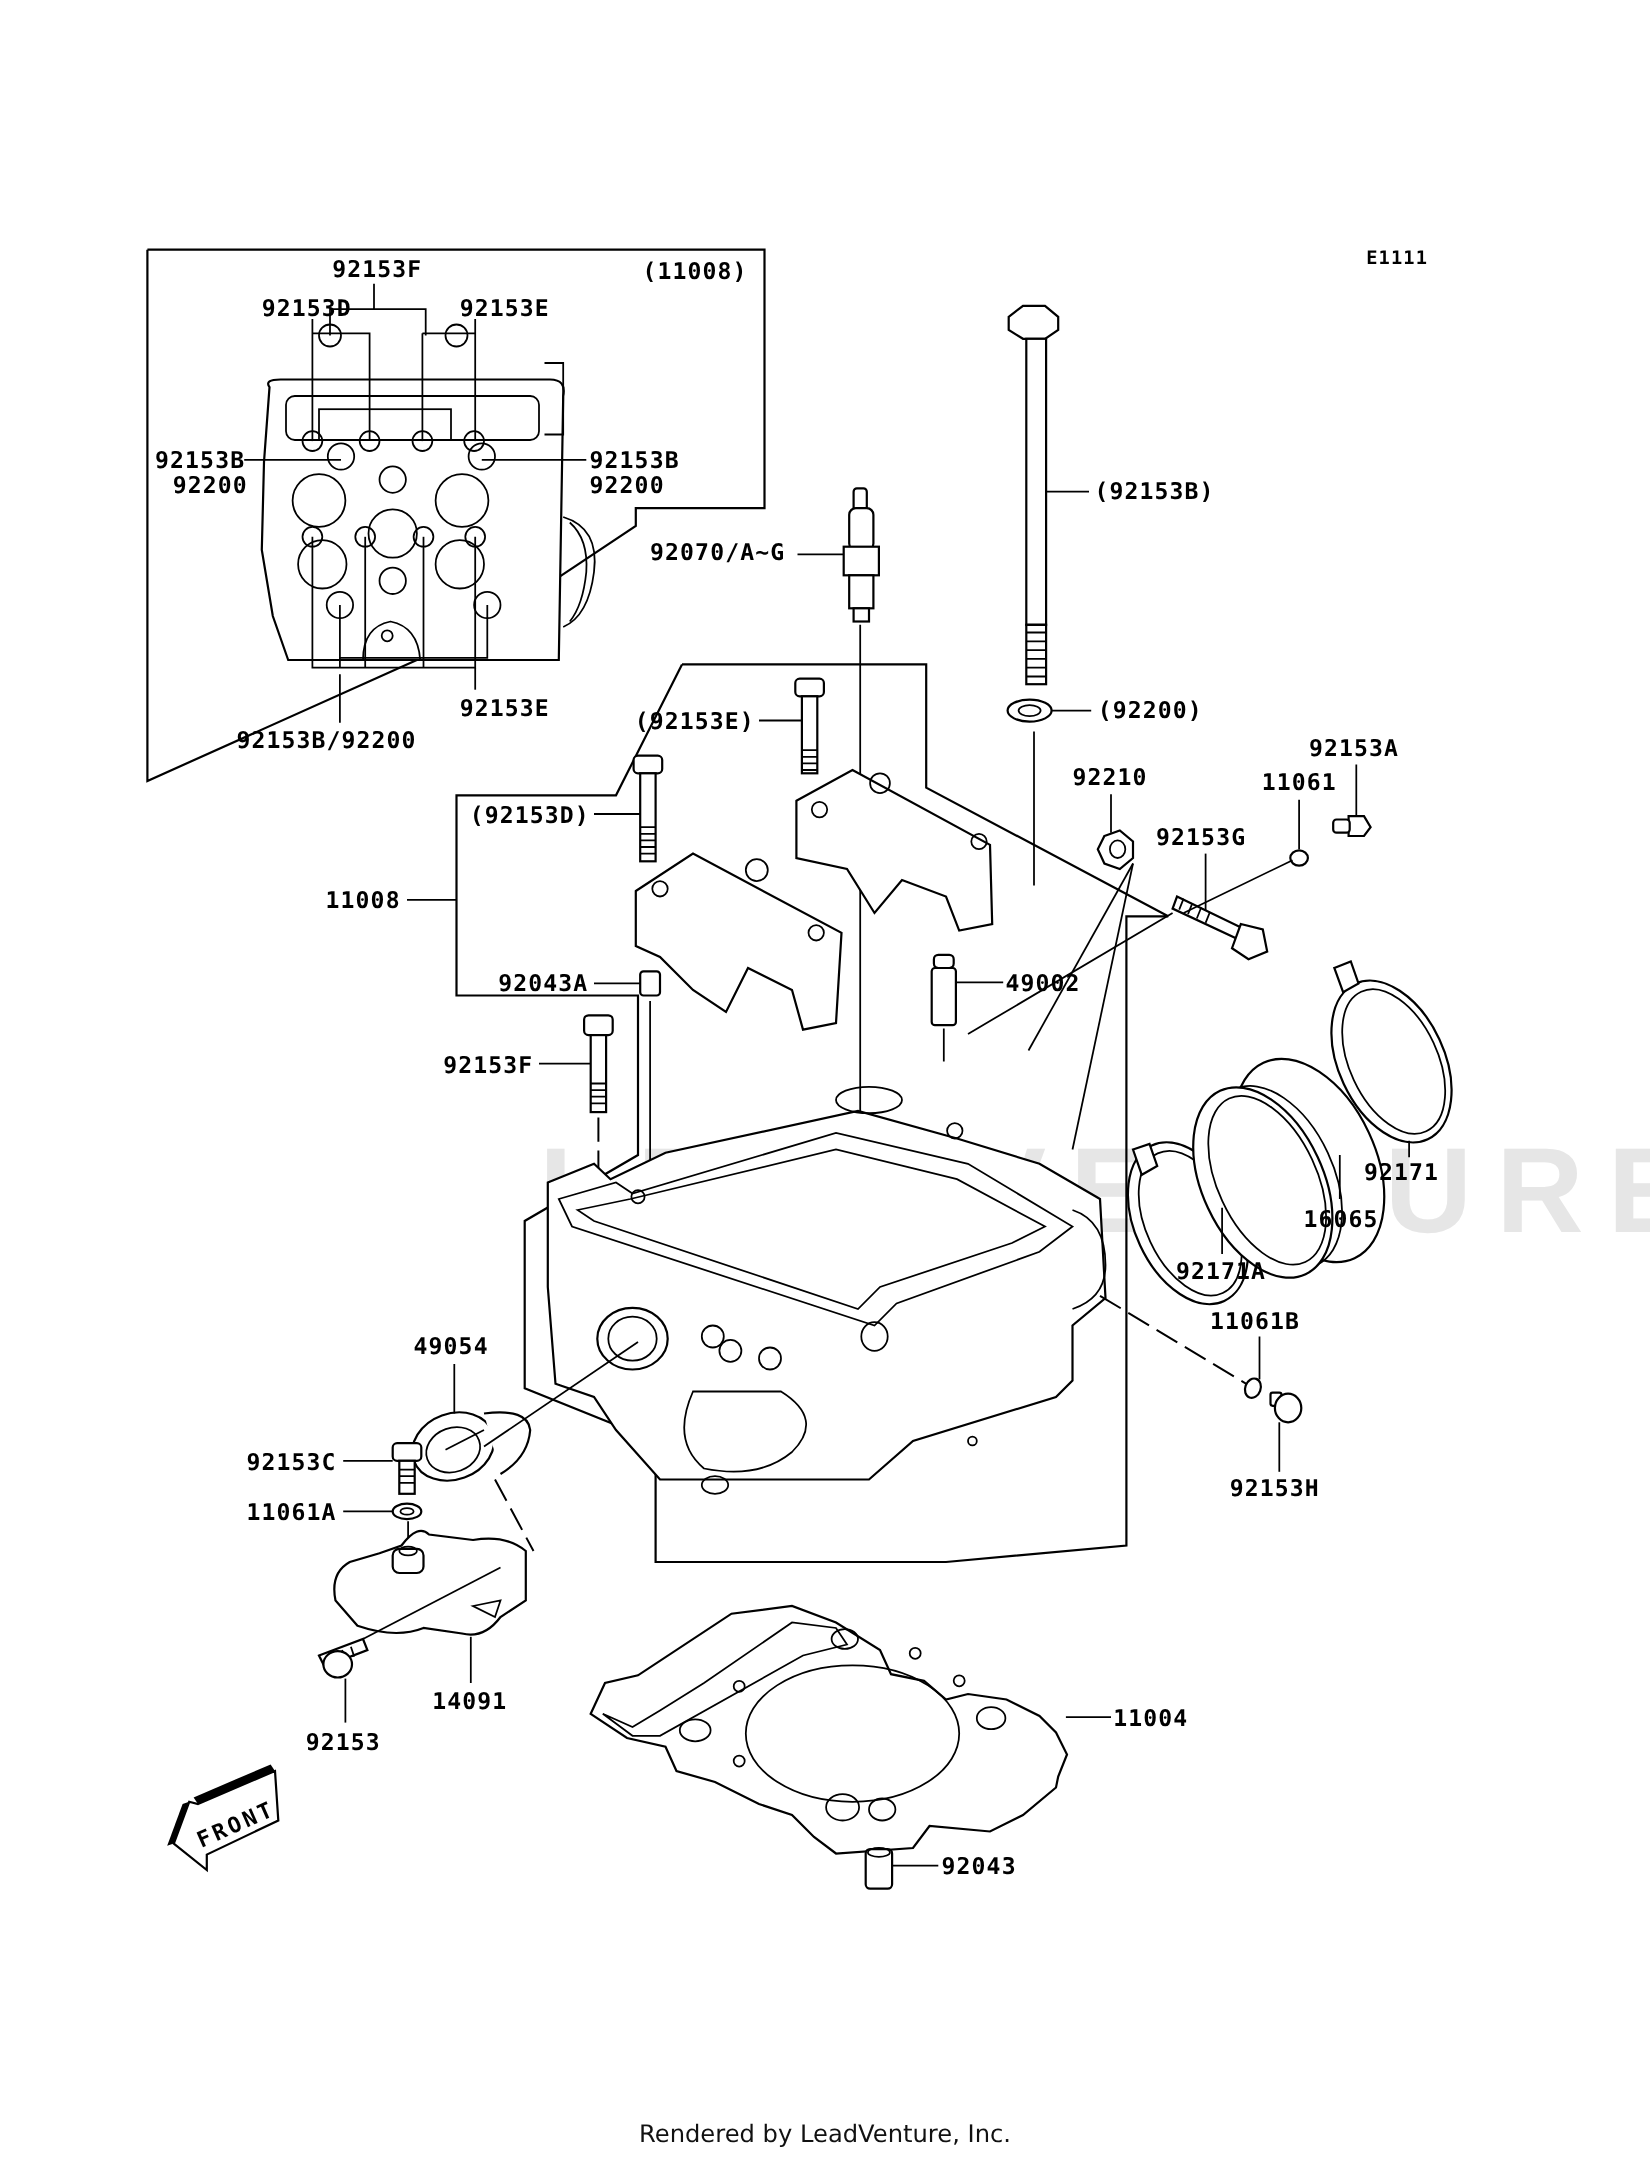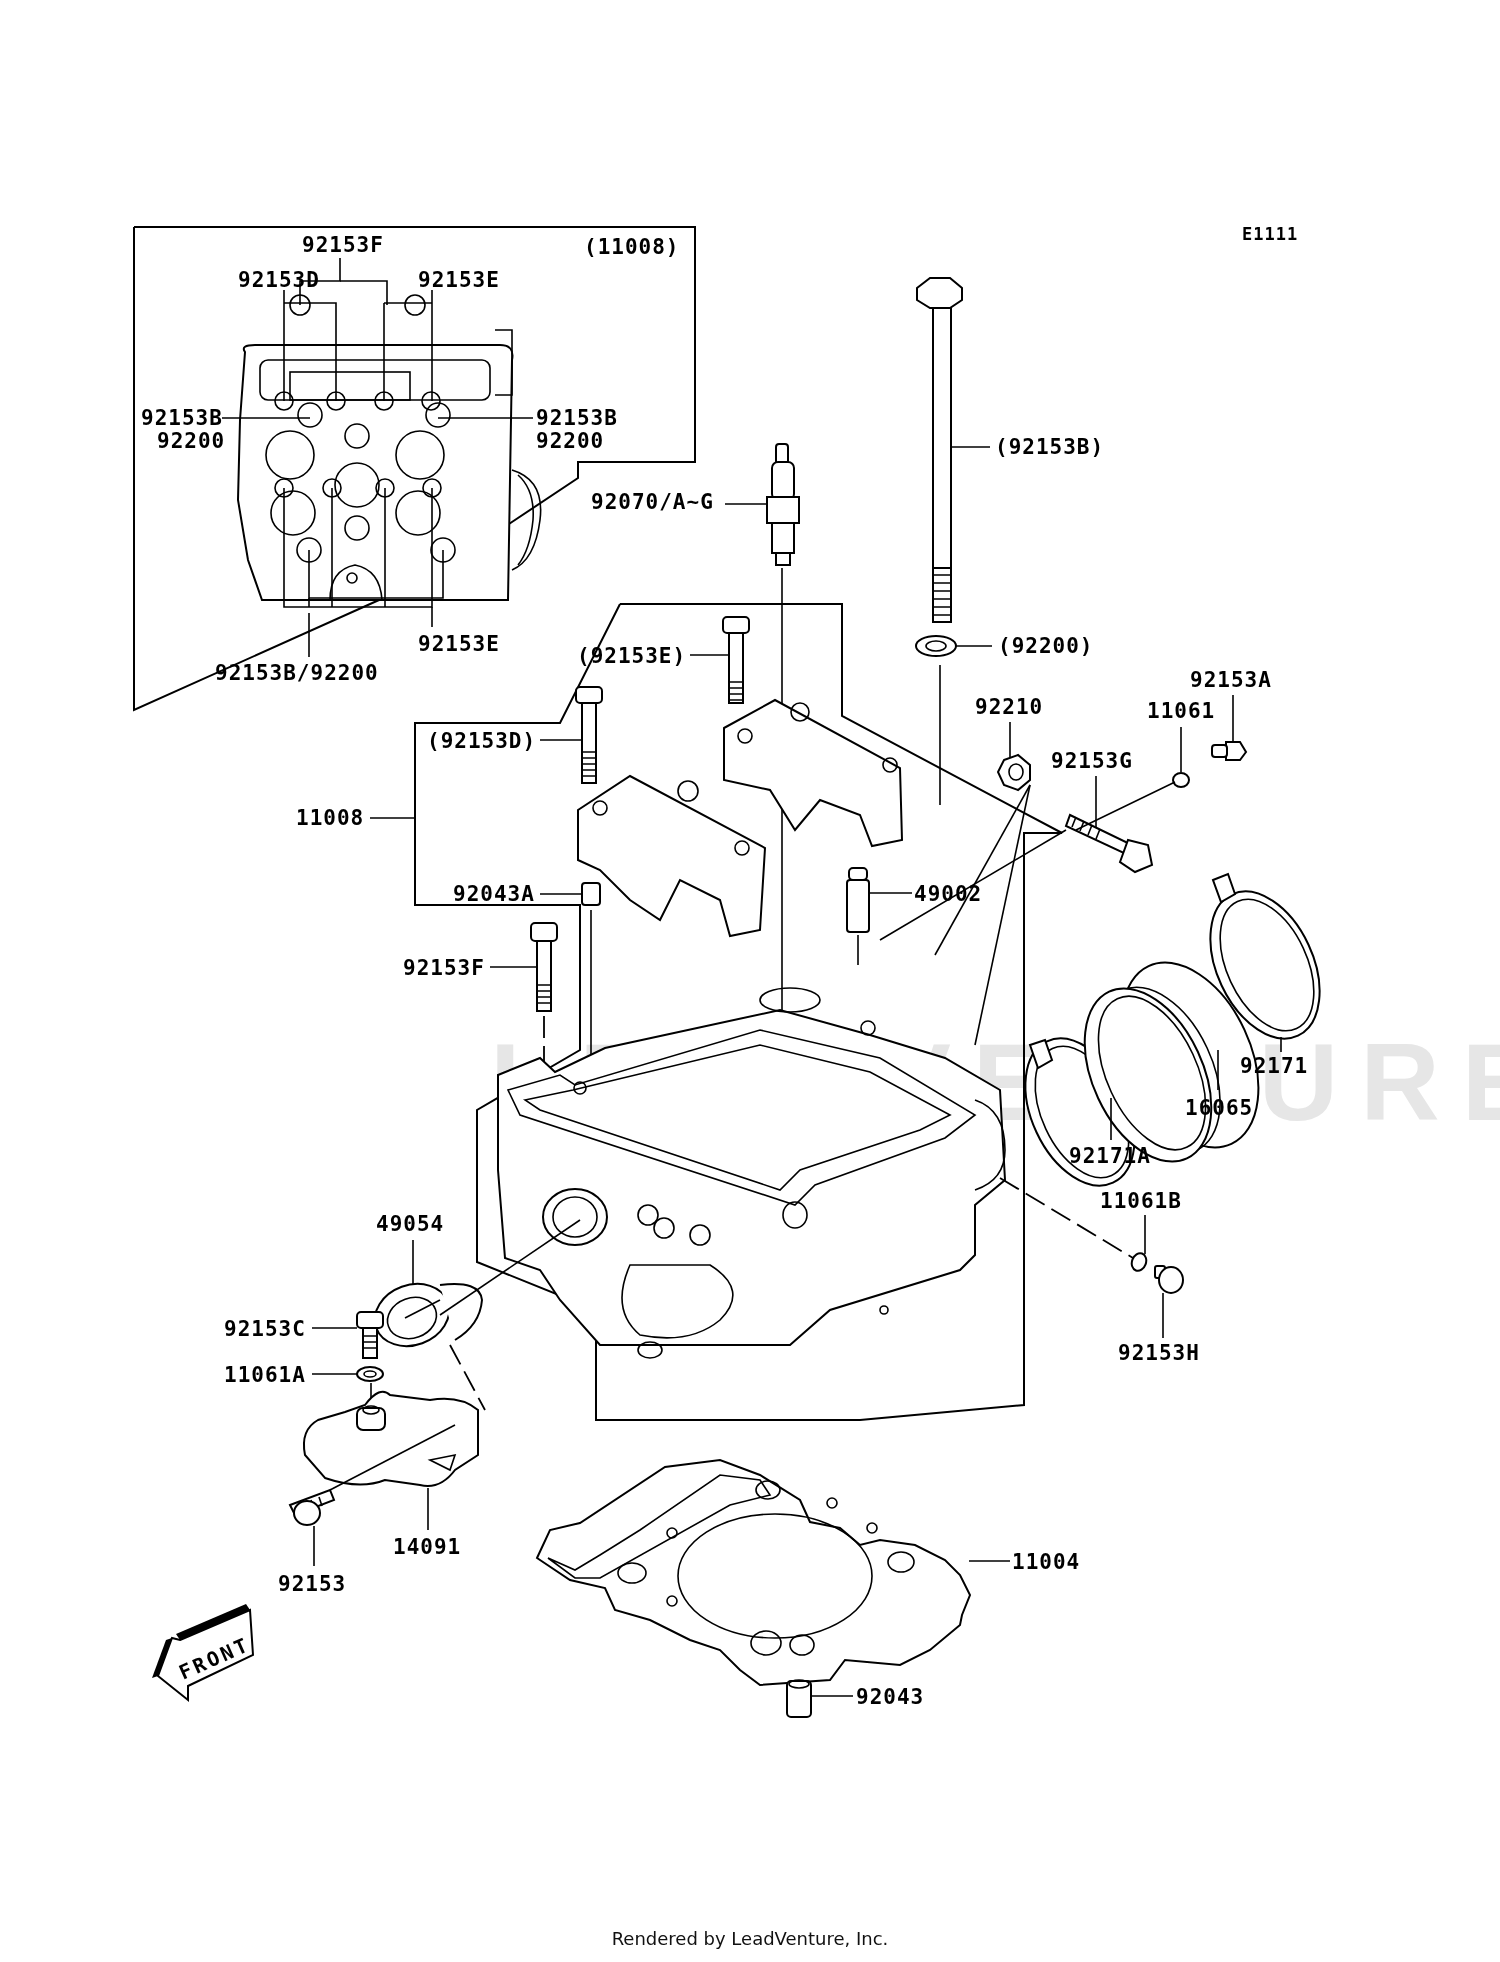--- a/index.html
+++ b/index.html
@@ -4,21 +4,21 @@
 <style>
   html,body{margin:0;padding:0;background:#ffffff;}
   body{width:1500px;height:1962px;position:relative;overflow:hidden;font-family:"DejaVu Sans",sans-serif;}
   #diagram{position:absolute;left:0;top:0;width:1500px;height:1962px;}
   .lbl{font-family:"DejaVu Sans Mono","Liberation Mono",monospace;font-weight:bold;font-size:21px;fill:#000;letter-spacing:1px;}
   .ln{stroke:#000;stroke-width:2;fill:none;}
   .thin{stroke:#000;stroke-width:1.6;fill:none;}
   .part{stroke:#000;stroke-width:2;fill:#fff;}
   .dash{stroke:#000;stroke-width:1.8;fill:none;stroke-dasharray:22 8;}
   .wm{font-family:"Liberation Sans",sans-serif;font-weight:bold;font-size:110px;fill:#e6e6e6;letter-spacing:22px;}
-  #footer{position:absolute;left:0;width:1500px;top:1928px;text-align:center;font-family:"DejaVu Sans",sans-serif;font-size:18px;color:#111;}
+  #footer{position:absolute;left:0;width:1500px;top:1928px;text-align:center;font-family:"DejaVu Sans",sans-serif;font-size:22px;color:#111;}
 </style>
 </head>
 <body>
 
 <svg id="diagram" viewBox="0 0 1500 1962" xmlns="http://www.w3.org/2000/svg">
 
   <text class="wm" x="490" y="1120">LEADVENTURE</text>
 
   <text class="lbl" x="1242" y="240" style="font-size:17px">E1111</text>
 

